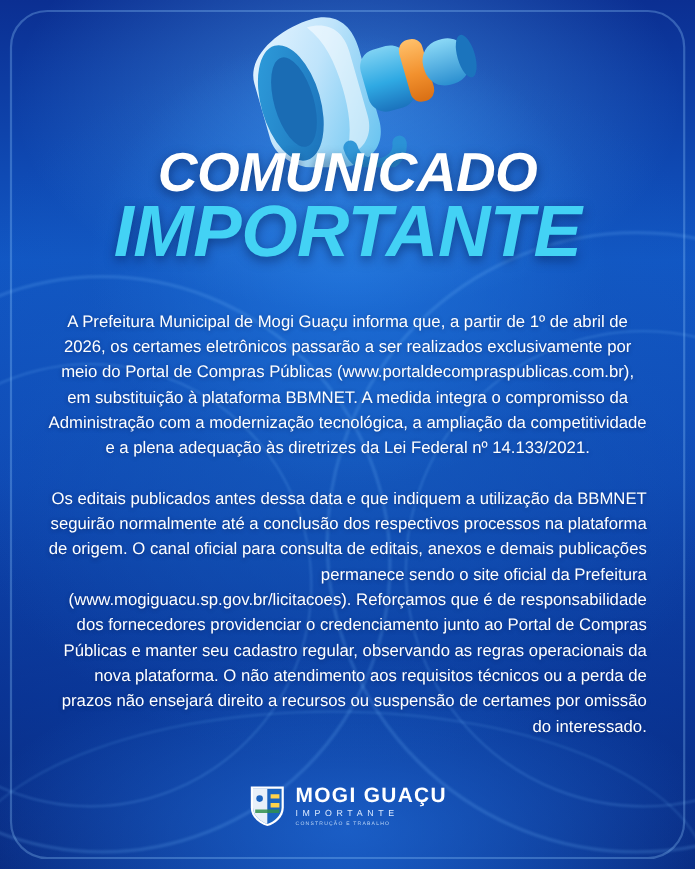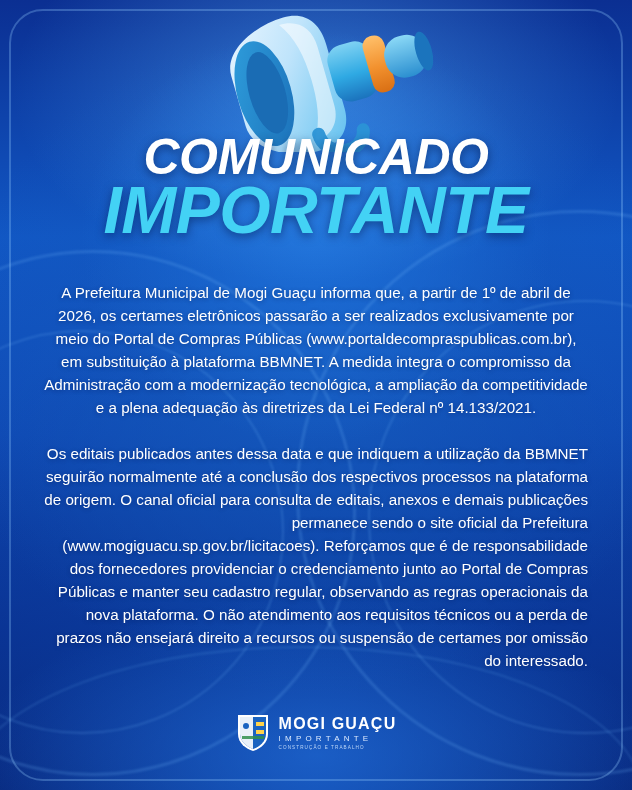--- a/index.html
+++ b/index.html
@@ -127,21 +127,21 @@
     left: 0; right: 0;
     bottom: 38px;
     display: flex;
     align-items: center;
     justify-content: center;
     gap: 9px;
   }
   .crest { width: 34px; height: 40px; }
   .logo-text { text-align: left; color: #fff; }
   .logo-name {
-    font-size: 16px;
+    font-size: 19px;
     font-weight: bold;
     letter-spacing: 1.2px;
     line-height: 1.05;
   }
   .logo-sub {
     font-size: 8px;
     letter-spacing: 4.2px;
     color: #dbeaff;
     margin-top: 1px;
   }

